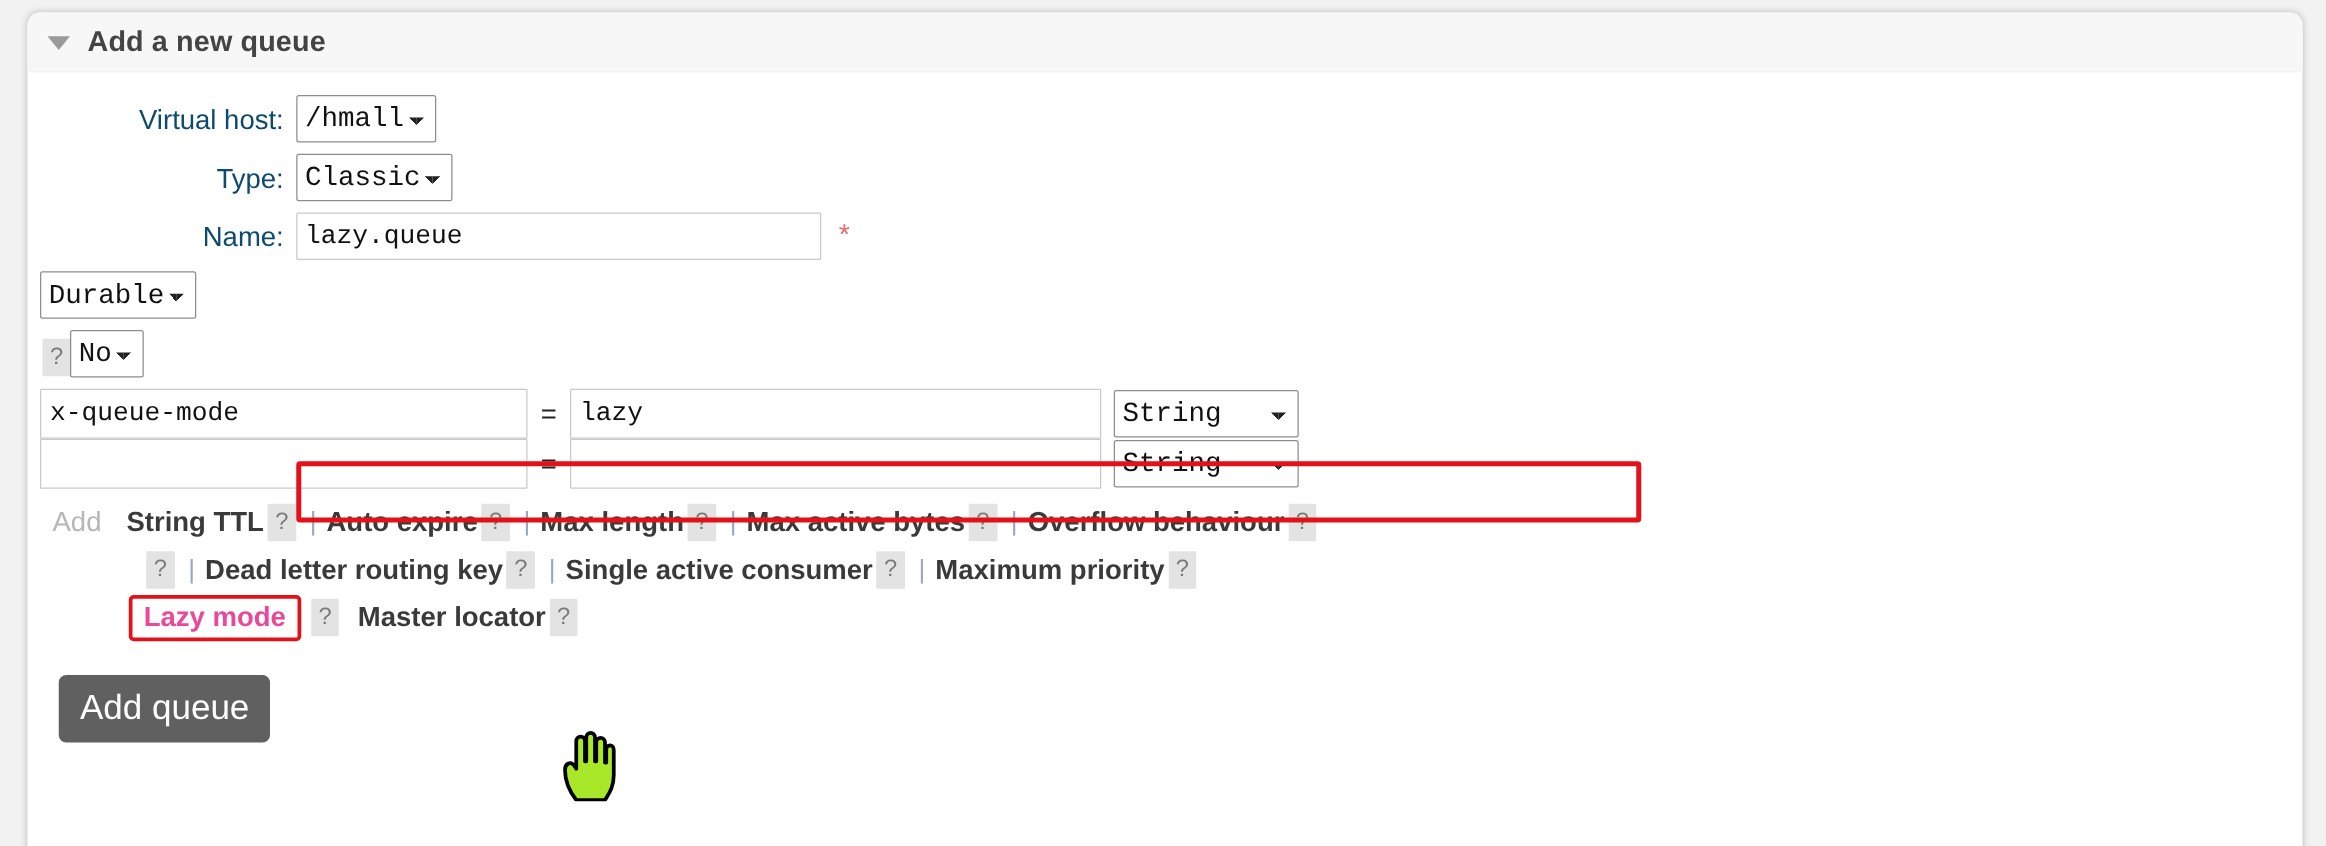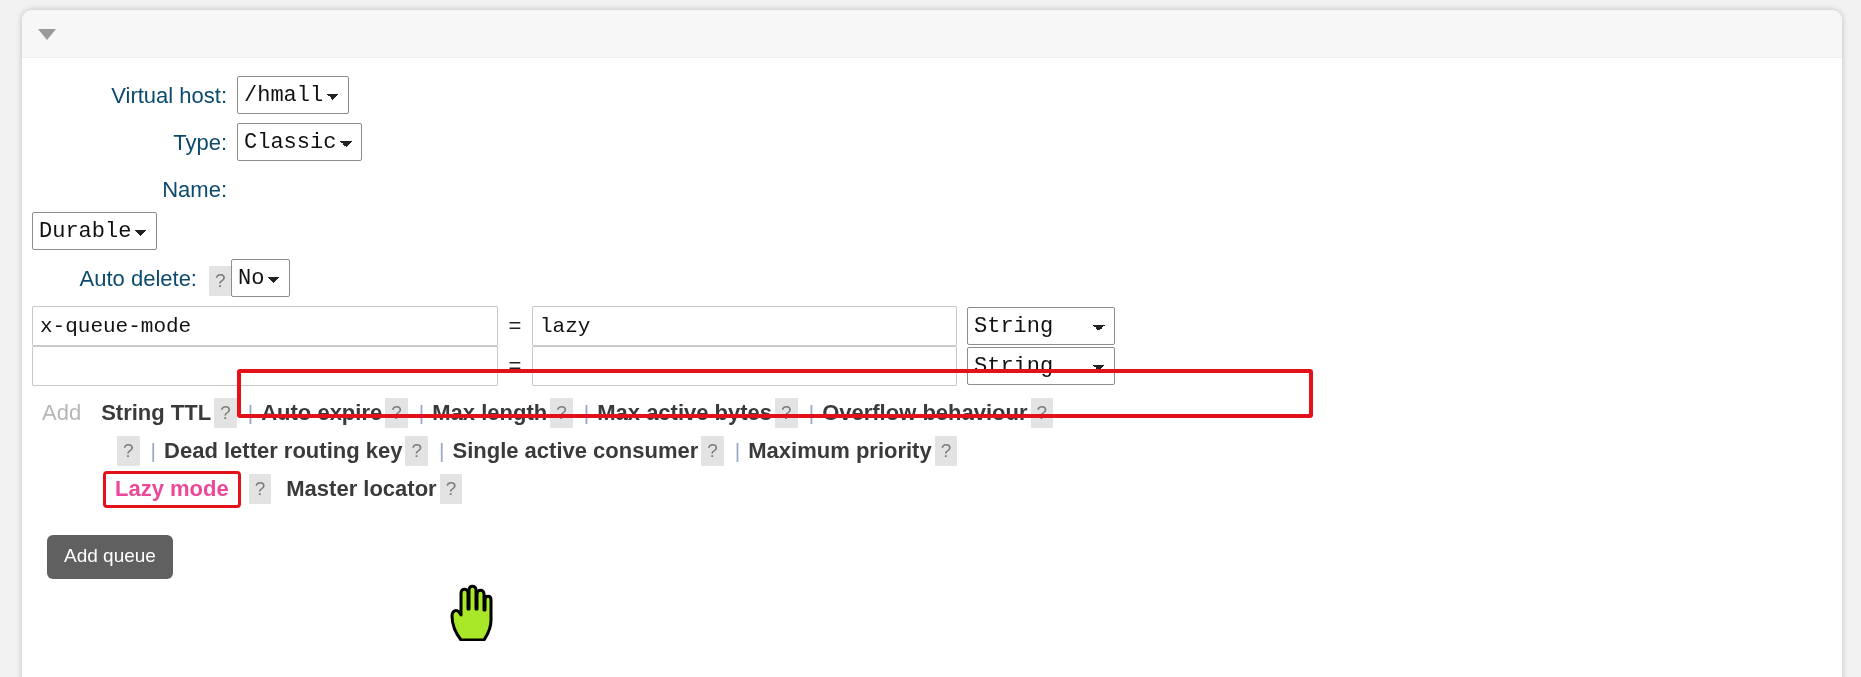--- a/index.html
+++ b/index.html
@@ -159,21 +159,21 @@
   #args-wrap {
     padding-left: 10px;
   }
   table.args-table {
     border-collapse: collapse;
   }
   table.args-table td {
     padding: 0;
     vertical-align: middle;
   }
-  .arg-key  { width: 466px; }
+  .arg-key  { width: 390px; }
   .arg-val  { width: 425px; }
   .arg-key input, .arg-val input {
     width: 100%;
     box-sizing: border-box;
     font-family: "Liberation Mono", monospace;
     font-size: 21px;
     color: #111;
     background: #ffffff;
     border: 1px solid #c9c9c9;
     height: 40px;
@@ -260,21 +260,21 @@
   }
 
   
   #submit-wrap {
     padding-left: 25px;
     padding-top: 18px;
   }
   #add-queue-button {
     background: #606060;
     color: #ffffff;
-    font-size: 19px;
+    font-size: 28px;
     font-family: "Liberation Sans", sans-serif;
     border: none;
     border-radius: 6px;
     padding: 10px 17px 12px 17px;
     cursor: pointer;
   }
 
   
   #hand-cursor {
     position: absolute;
@@ -286,20 +286,21 @@
     pointer-events: none;
   }
 </style>
 </head>
 <body>
 
 <div id="panel">
 
   <div id="panel-header">
     <div id="collapse-triangle"></div>
+    <div id="panel-title">Add a new queue</div>
   </div>
 
   <div id="form">
 
     <div class="form-row">
       <div class="form-label">Virtual host:</div>
       <div class="form-field">
         <select class="ui-select" id="vhost-select">
           <option>/hmall</option>
         </select>
@@ -310,32 +311,35 @@
       <div class="form-label">Type:</div>
       <div class="form-field">
         <select class="ui-select" id="type-select">
           <option>Classic</option>
         </select>
       </div>
     </div>
 
     <div class="form-row">
       <div class="form-label">Name:</div>
+      <div class="form-field">
+        <input class="ui-text" id="name-input" type="text" value="lazy.queue" style="">
+        <span class="required-star">*</span>
+      </div>
     </div>
 
     <div class="form-row">
       <div class="form-field">
         <select class="ui-select" id="durability-select">
           <option>Durable</option>
         </select>
       </div>
     </div>
 
     <div class="form-row" id="autodelete-row">
-      <div class="form-label">Auto delete:</div>
       <div id="autodelete-help-wrap">
         <span class="help-q">?</span>
       </div>
       <div class="form-field" style="padding-left:4px;">
         <select class="ui-select" id="autodelete-select">
           <option>No</option>
         </select>
       </div>
     </div>
 

